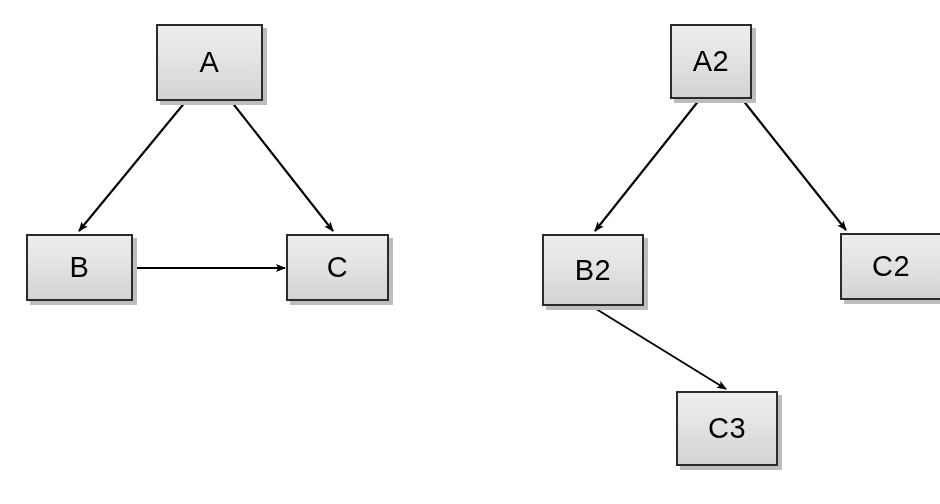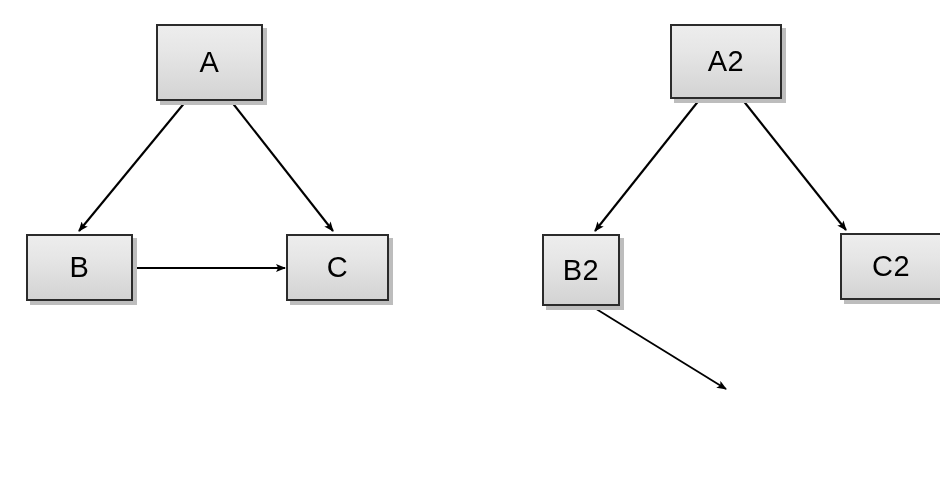--- a/index.html
+++ b/index.html
@@ -86,27 +86,30 @@
     </div>
 
     <div class="node" style="left:26px; top:234px; width:107px; height:67px;">
       <span class="node-label">B</span>
     </div>
 
     <div class="node" style="left:286px; top:234px; width:103px; height:67px;">
       <span class="node-label">C</span>
     </div>
 
-    <div class="node" style="left:670px; top:24px; width:112px; height:75px;">
+    <div class="node" style="left:670px; top:24px; width:82px; height:75px;">
       <span class="node-label">A2</span>
     </div>
 
-    <div class="node" style="left:542px; top:234px; width:78px; height:72px;">
+    <div class="node" style="left:542px; top:234px; width:102px; height:72px;">
       <span class="node-label">B2</span>
     </div>
 
     <div class="node" style="left:799px; top:233px; width:102px; height:67px;margin-left:41px;">
       <span class="node-label">C2</span>
     </div>
 
+    <div class="node" style="left:676px; top:391px; width:102px; height:75px;">
+      <span class="node-label">C3</span>
+    </div>
 
   </div>
 </div>
 
 </body></html>

